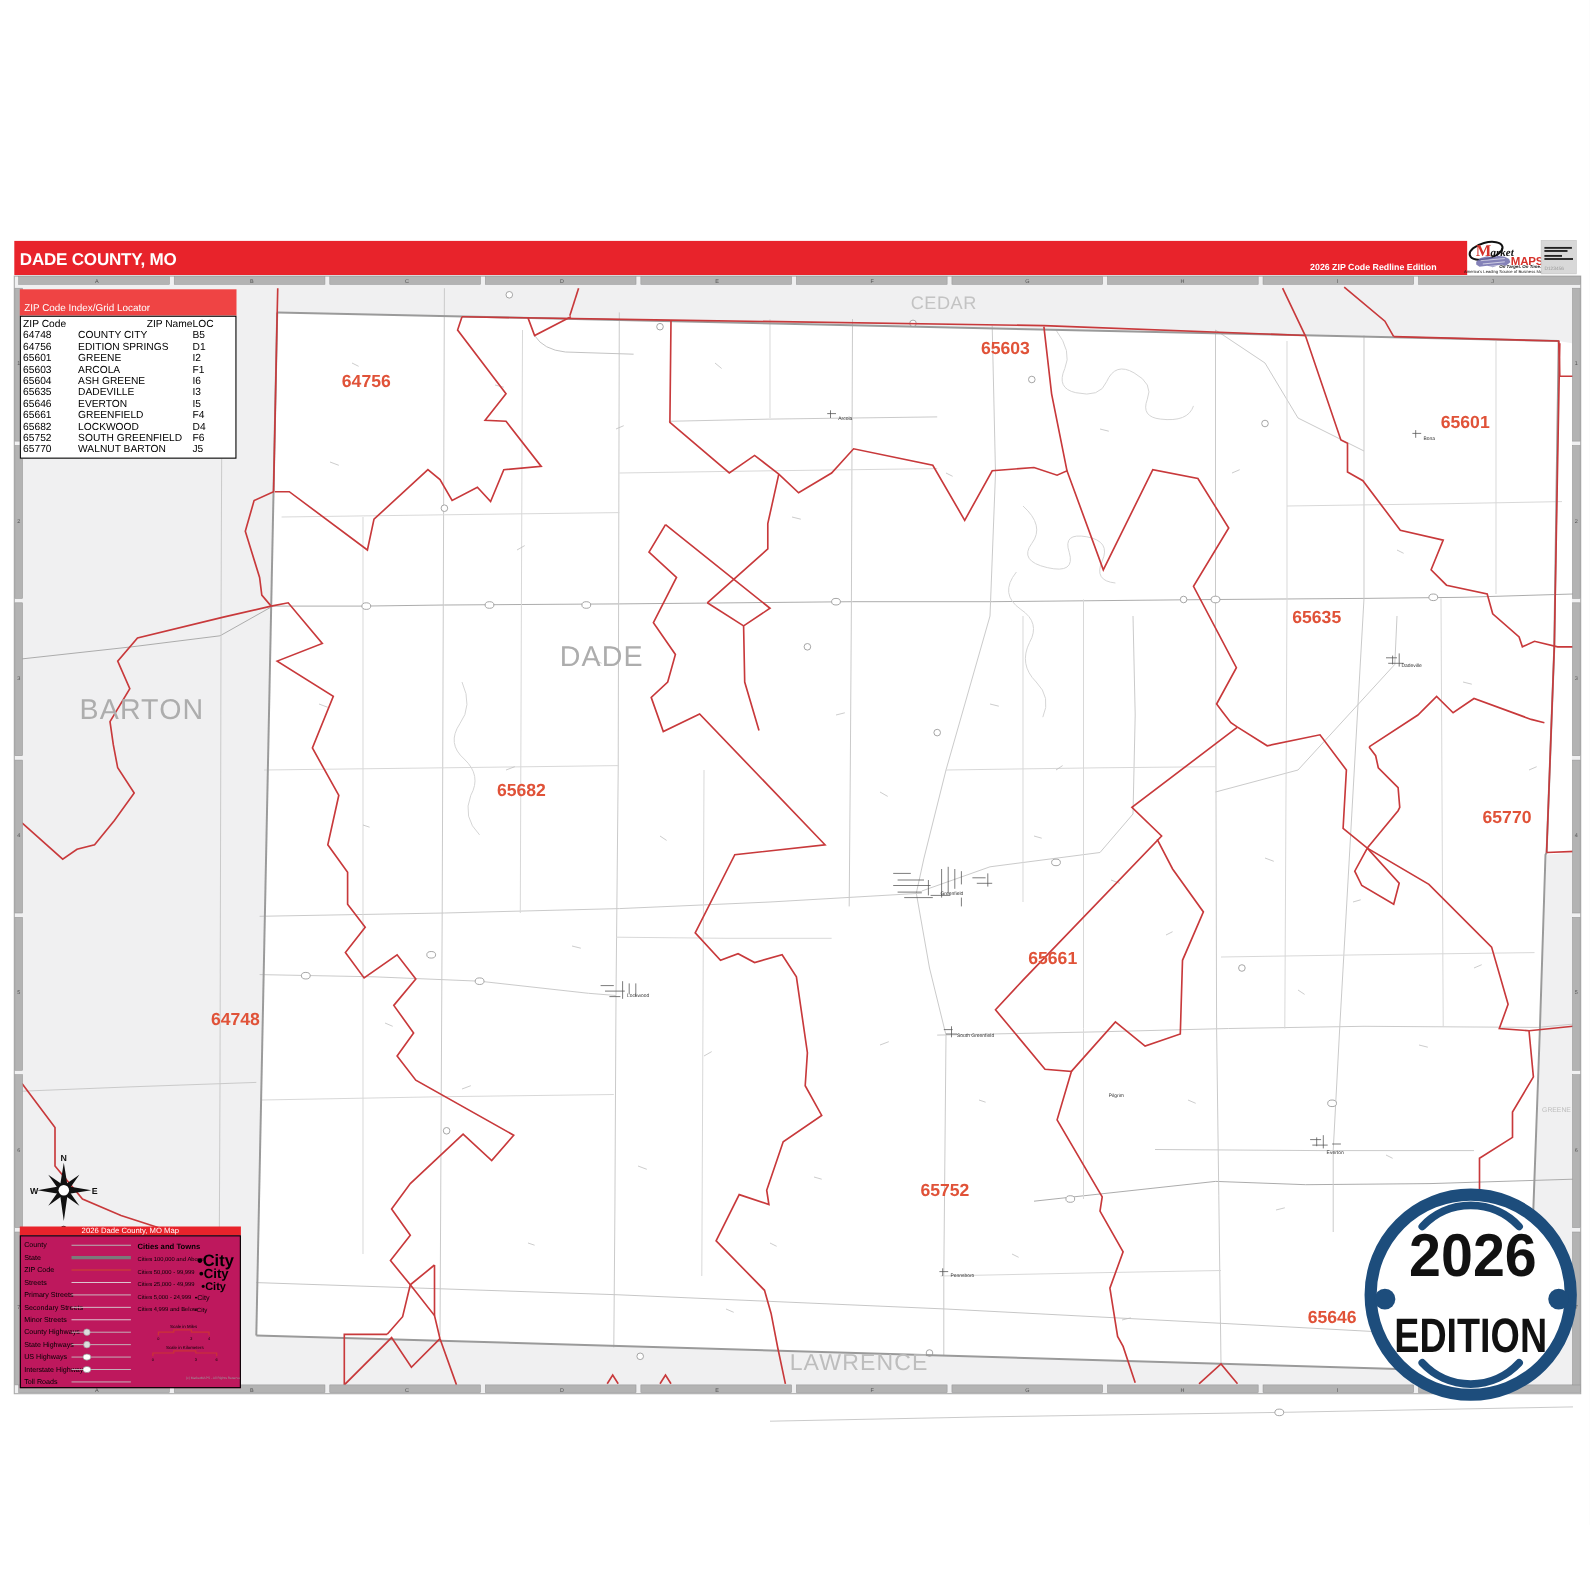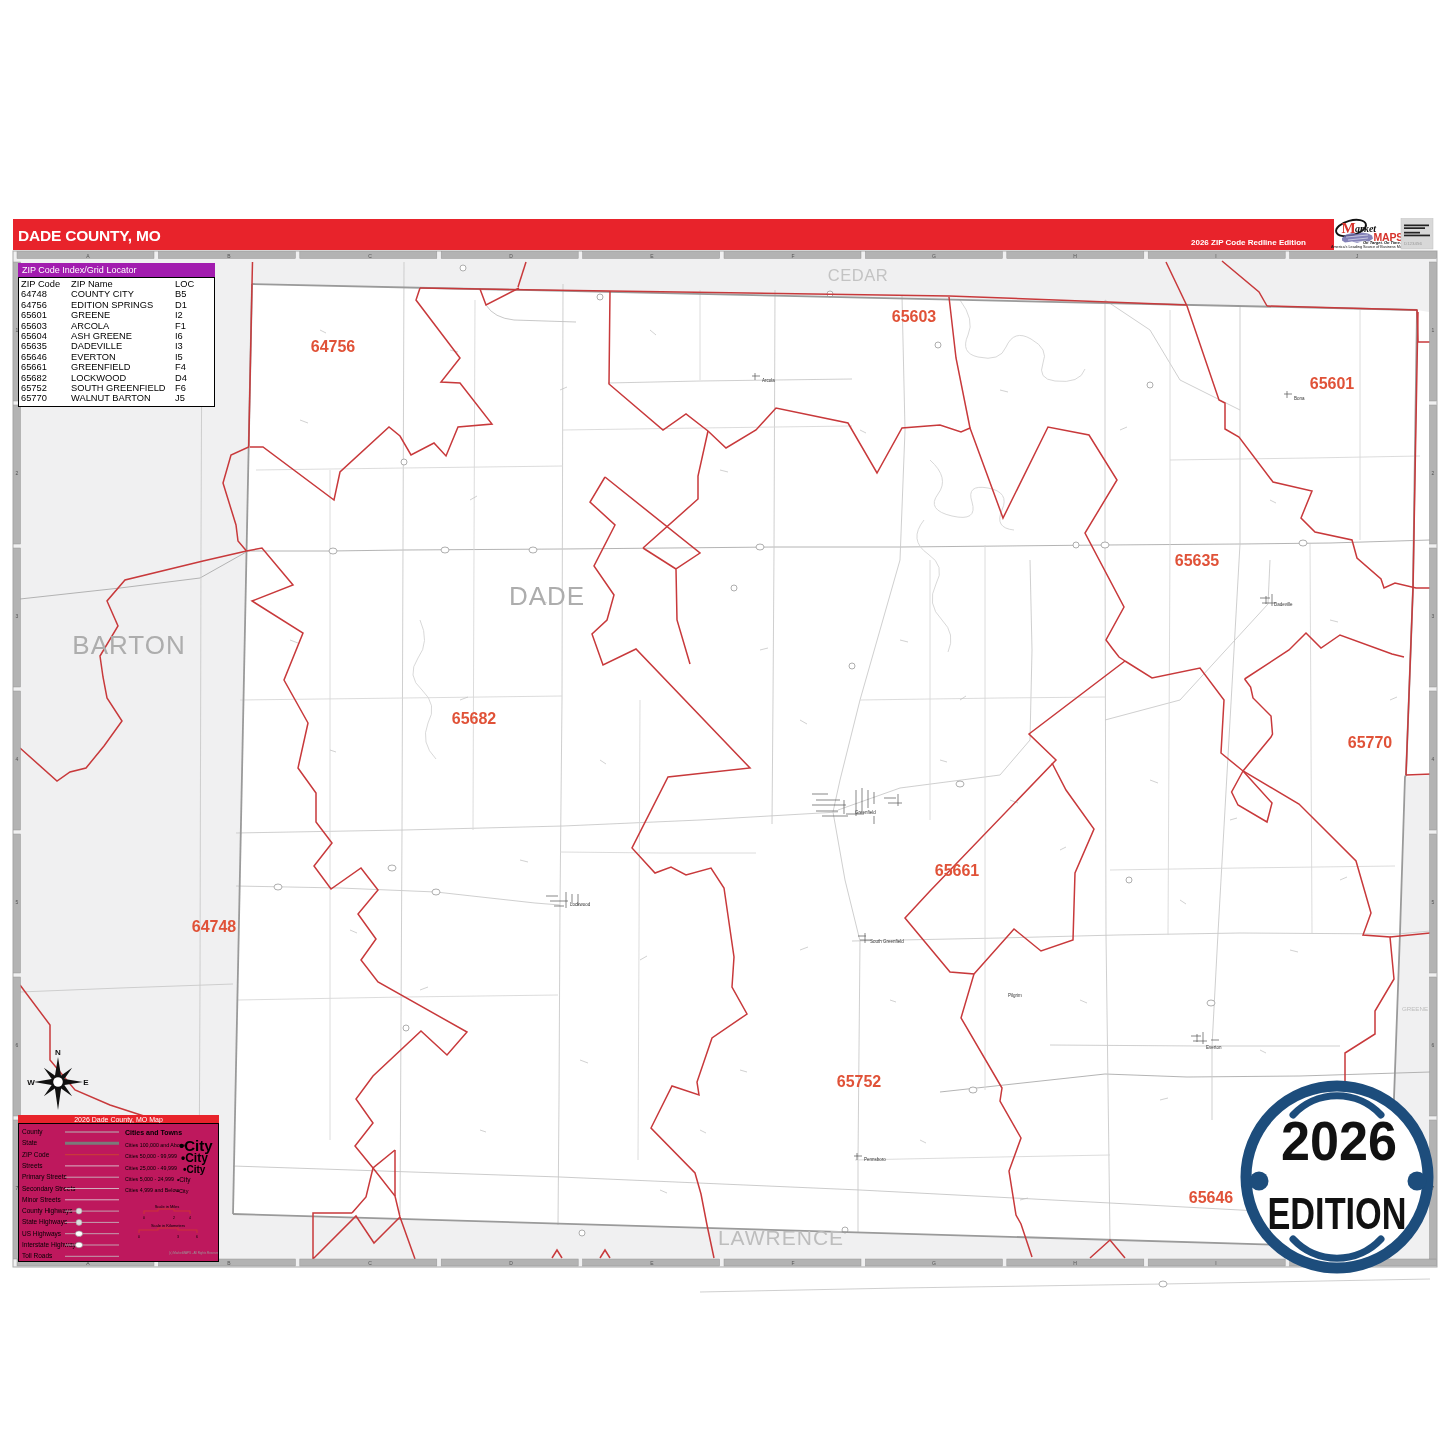--- a/index.html
+++ b/index.html
@@ -419,27 +419,27 @@
     <path d="M -44,-62 A 60,60 0 0 1 44,-62" fill="none" stroke="#1d4d7c" stroke-width="7" stroke-linecap="round"></path>
     <path d="M -44,62 A 60,60 0 0 0 44,62" fill="none" stroke="#1d4d7c" stroke-width="7" stroke-linecap="round"></path>
     <circle cx="-78" cy="4" r="9.5" fill="#1d4d7c"></circle>
     <circle cx="80" cy="4" r="9.5" fill="#1d4d7c"></circle>
     <text x="2" y="-17" font-size="55" font-weight="bold" fill="#111111" text-anchor="middle" textLength="116" lengthAdjust="spacingAndGlyphs">2026</text>
     <text x="0" y="52" font-size="44" font-weight="bold" fill="#111111" text-anchor="middle" textLength="139" lengthAdjust="spacingAndGlyphs">EDITION</text>
   </g>
 </svg>
 
 <div class="abs" id="ziptable" style="left:18px;top:263px;width:197px;">
-  <div style="background:#a21caf;color:#fff;font-size:9px;padding:2px 0 2px 4px;">ZIP Code Index/Grid Locator</div>
+  <div style="background:#ef4444;color:#fff;font-size:9px;padding:12px 0 2px 4px;">ZIP Code Index/Grid Locator</div>
   <div style="background:#fff;border:1px solid #000;font-size:9.3px;color:#000;padding:1px 0 2px 2px;line-height:10.4px;">
     <table style="border-collapse:collapse;width:100%;font-size:9.3px;line-height:10.4px;" cellpadding="0" cellspacing="0">
       <tbody>
           <tr>
             <td style="width:50px;">ZIP Code</td>
-            <td style="width:104px;">ZIP Name</td>
+            <td style="width:104px;text-align:right;">ZIP Name</td>
             <td>LOC</td>
           </tr>
       <tr>
             <td>64748</td>
             <td>COUNTY CITY</td>
             <td>B5</td>
           </tr>
       <tr>
             <td>64756</td>
             <td>EDITION SPRINGS</td>

